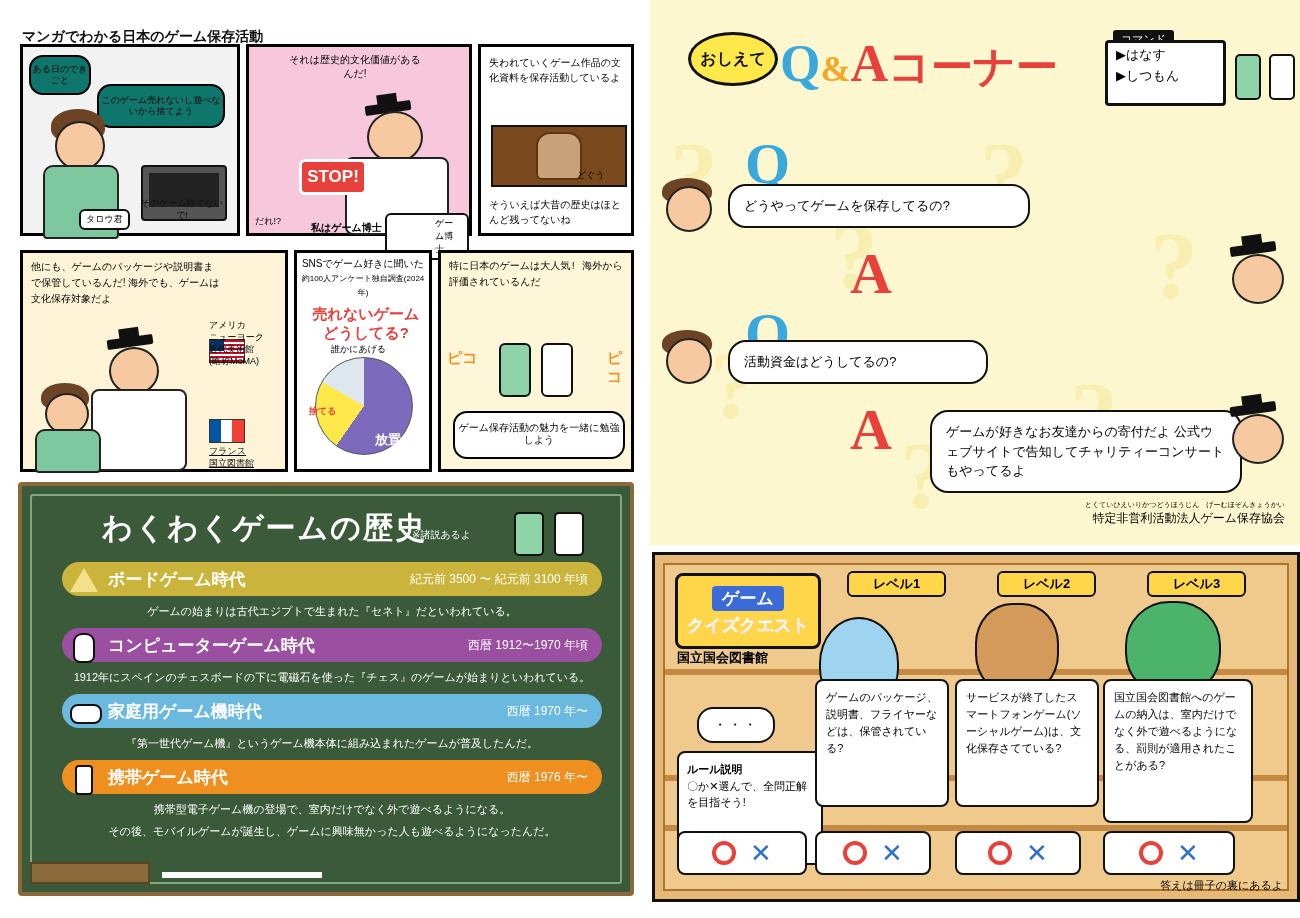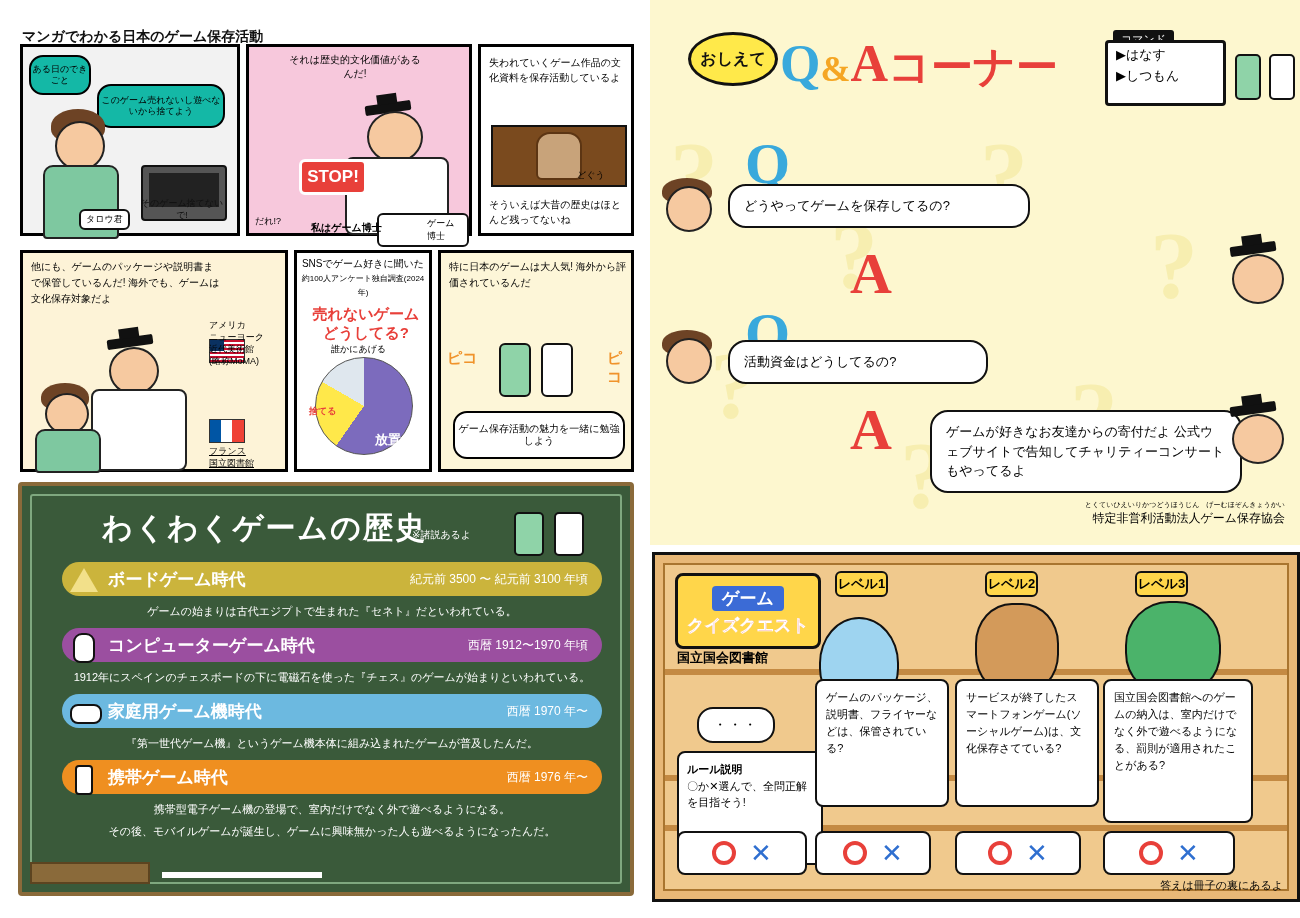--- a/index.html
+++ b/index.html
@@ -9,35 +9,35 @@
     font-family:"Liberation Sans","DejaVu Sans",sans-serif;
     overflow:hidden;
     position:relative;
   }
   .page{position:relative;width:1300px;height:918px;}
 
   
   .abs{position:absolute;box-sizing:border-box;}
   .panel{border:3px solid #000;background:#fff;box-sizing:border-box;}
   .bubble{
-    background:#14b8a6;border:2px solid #000;border-radius:14px;
+    background:#0f766e;border:2px solid #000;border-radius:14px;
     box-sizing:border-box;display:flex;align-items:center;justify-content:center;
     text-align:center;line-height:1.25;
   }
   .tiny{font-size:8px;}
 
   
   #manga-title{left:22px;top:28px;font-size:14px;font-weight:bold;color:#111;}
 
   #panel-1{left:20px;top:44px;width:220px;height:192px;background:#f2f2f2;}
   #panel-2{left:246px;top:44px;width:226px;height:192px;background:#f7c8dc;}
   #panel-3{left:478px;top:44px;width:156px;height:192px;background:#fff;}
   #panel-4{left:20px;top:250px;width:268px;height:222px;background:#fdf3d7;}
   #panel-5{left:294px;top:250px;width:138px;height:222px;background:#ffffff;padding-left:44px;}
-  #panel-6{left:438px;top:250px;width:196px;height:222px;background:#fdf6d8;}
+  #panel-6{left:438px;top:250px;width:196px;height:222px;background:#fdf6d8;font-family:Liberation Mono, monospace;}
 
   
   .head{border-radius:50%;background:#f6c9a0;border:2px solid #222;position:absolute;}
   .hair{background:#6d4325;border-radius:50% 50% 40% 40%;position:absolute;}
   .body-sh{background:#7ec8a0;border:2px solid #222;border-radius:10px 10px 4px 4px;position:absolute;}
   .robe{background:#fff;border:2px solid #222;border-radius:8px;position:absolute;}
   .cap{position:absolute;width:46px;height:10px;background:#111;transform:rotate(-8deg);border-radius:2px;}
   .cap:after{content:"";position:absolute;left:13px;top:-9px;width:20px;height:10px;background:#111;}
 
   
@@ -70,21 +70,21 @@
   #qa-credit .rb{font-size:7px;display:block;}
 
   
   #quiz-panel{left:652px;top:552px;width:648px;height:350px;background:#e8b877;border:3px solid #111;}
   #quiz-shelf{position:absolute;left:8px;top:8px;right:8px;bottom:8px;background:#f0c98d;border:2px solid #a9752f;}
   .shelf-line{position:absolute;left:0;right:0;height:6px;background:#c48a43;}
   #quiz-logo{position:absolute;left:20px;top:18px;width:140px;height:70px;background:#ffd64a;border:3px solid #111;border-radius:8px;display:flex;flex-direction:column;align-items:center;justify-content:center;}
   #quiz-logo .l1{font-size:17px;font-weight:bold;background:#3b6bd6;color:#fff;padding:1px 10px;border-radius:4px;}
   #quiz-logo .l2{font-size:17px;font-weight:bold;color:#e8403a;-webkit-text-stroke:0.5px #fff;margin-top:3px;}
   #quiz-library{position:absolute;left:22px;top:94px;font-size:13px;font-weight:bold;}
-  .level-tag{position:absolute;background:#ffd64a;border:2px solid #111;border-radius:6px;font-size:13px;font-weight:bold;padding:2px 1px;}
+  .level-tag{position:absolute;background:#ffd64a;border:2px solid #111;border-radius:6px;font-size:13px;font-weight:bold;padding:2px 24px;margin-left:12px;}
   .quiz-card{position:absolute;background:#fff;border:2px solid #111;border-radius:8px;font-size:11px;line-height:1.55;padding:8px 9px;}
   .answer-box{position:absolute;background:#fff;border:2px solid #111;border-radius:8px;height:40px;display:flex;align-items:center;justify-content:center;gap:14px;}
   .mark-o{width:24px;height:24px;border:4px solid #e8403a;border-radius:50%;box-sizing:border-box;}
   .mark-x{color:#2f6fd0;font-size:26px;font-weight:bold;line-height:1;}
   #rule-card{position:absolute;left:22px;top:196px;width:126px;height:94px;background:#fff;border:2px solid #111;border-radius:8px;font-size:11px;padding:8px;line-height:1.5;}
   #quiz-footer{position:absolute;right:14px;bottom:6px;font-size:11px;}
   #quiz-think{position:absolute;left:42px;top:152px;width:74px;height:32px;background:#fff;border:2px solid #111;border-radius:16px;display:flex;align-items:center;justify-content:center;letter-spacing:2px;font-size:13px;}
 
   
   #pie{position:absolute;left:18px;top:104px;width:96px;height:96px;border-radius:50%;
@@ -128,21 +128,21 @@
   <div class="abs panel" id="panel-2">
     <div class="abs" style="left:36px;top:6px;width:140px;height:58px;font-size:10px;line-height:1.4;text-align:center;">それは歴史的文化価値があるんだ!</div>
 
     <div class="abs" style="left:92px;top:56px;width:110px;height:130px;">
       <div class="cap" style="left:24px;top:0;"></div>
       <div class="head" style="left:26px;top:8px;width:52px;height:48px;"></div>
       <div class="robe" style="left:4px;top:54px;width:100px;height:74px;"></div>
     </div>
 
     <div class="abs" style="left:50px;top:112px;width:68px;height:36px;background:#e8403a;border:3px solid #fff;border-radius:6px;display:flex;align-items:center;justify-content:center;color:#fff;font-weight:bold;font-size:17px;">STOP!</div>
-    <div class="abs chip" style="left:128px;top:166px;padding-left:48px;">ゲーム博士</div>
+    <div class="abs chip" style="left:136px;top:166px;padding-left:48px;">ゲーム博士</div>
     <div class="abs" style="left:6px;top:168px;font-size:9px;">だれ!?</div>
     <div class="abs" style="left:62px;top:174px;font-size:10px;font-weight:bold;">私はゲーム博士</div>
   </div>
 
   <div class="abs panel" id="panel-3">
     <div class="abs" style="left:8px;top:8px;width:140px;font-size:10px;line-height:1.5;">失われていくゲーム作品の文化資料を保存活動しているよ</div>
     <div class="abs" style="left:10px;top:78px;width:136px;height:62px;background:#7a4a1e;border:2px solid #111;display:flex;align-items:center;justify-content:center;">
       <div style="width:42px;height:44px;background:#c8a37a;border:2px solid #5c3513;border-radius:14px 14px 6px 6px;"></div>
     </div>
     <div class="abs" style="left:96px;top:122px;font-size:9px;">どぐう</div>

